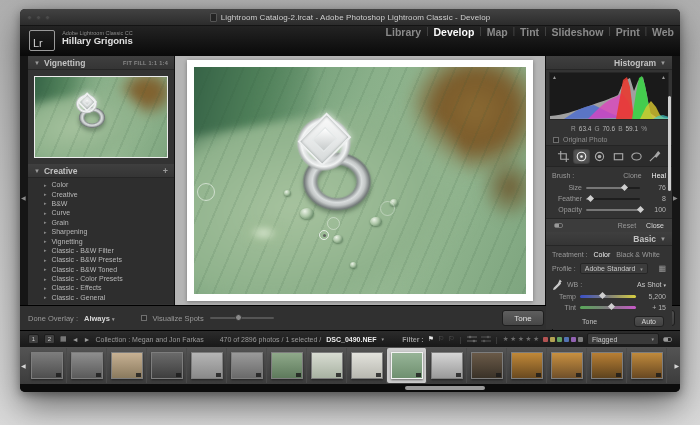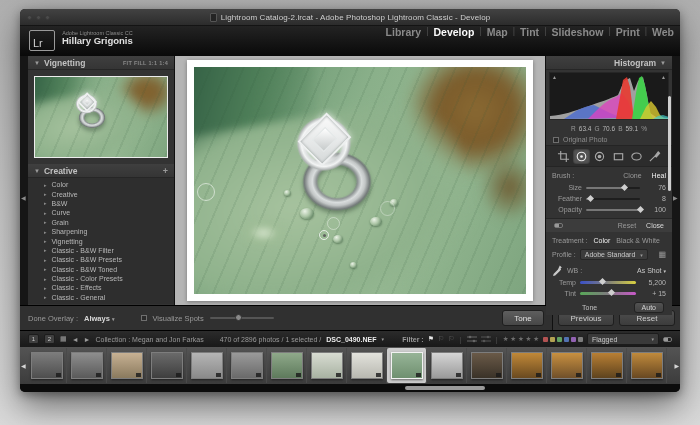--- a/index.html
+++ b/index.html
@@ -436,20 +436,24 @@
                 </span>
                 <span class="sl-val">100</span>
               </div>
             </div>
           <div class="sp-foot">
             <span class="mini-switch"></span>
             <span>Reset</span>
             <span class="close">Close</span>
           </div>
         </div>
+        <div class="sec-head" style="justify-content:flex-end;gap:4px;">
+          <span>Basic</span>
+          <span class="tri" style="margin:0;">▼</span>
+        </div>
         <div class="basic-panel">
           <div class="b-row treat">
             <span>Treatment :</span>
             <span class="sel">Color</span>
             <span>Black &amp; White</span>
           </div>
           <div class="b-row prof">
             <span>Profile :</span>
             <span class="prof-box">
               <span>Adobe Standard</span>

